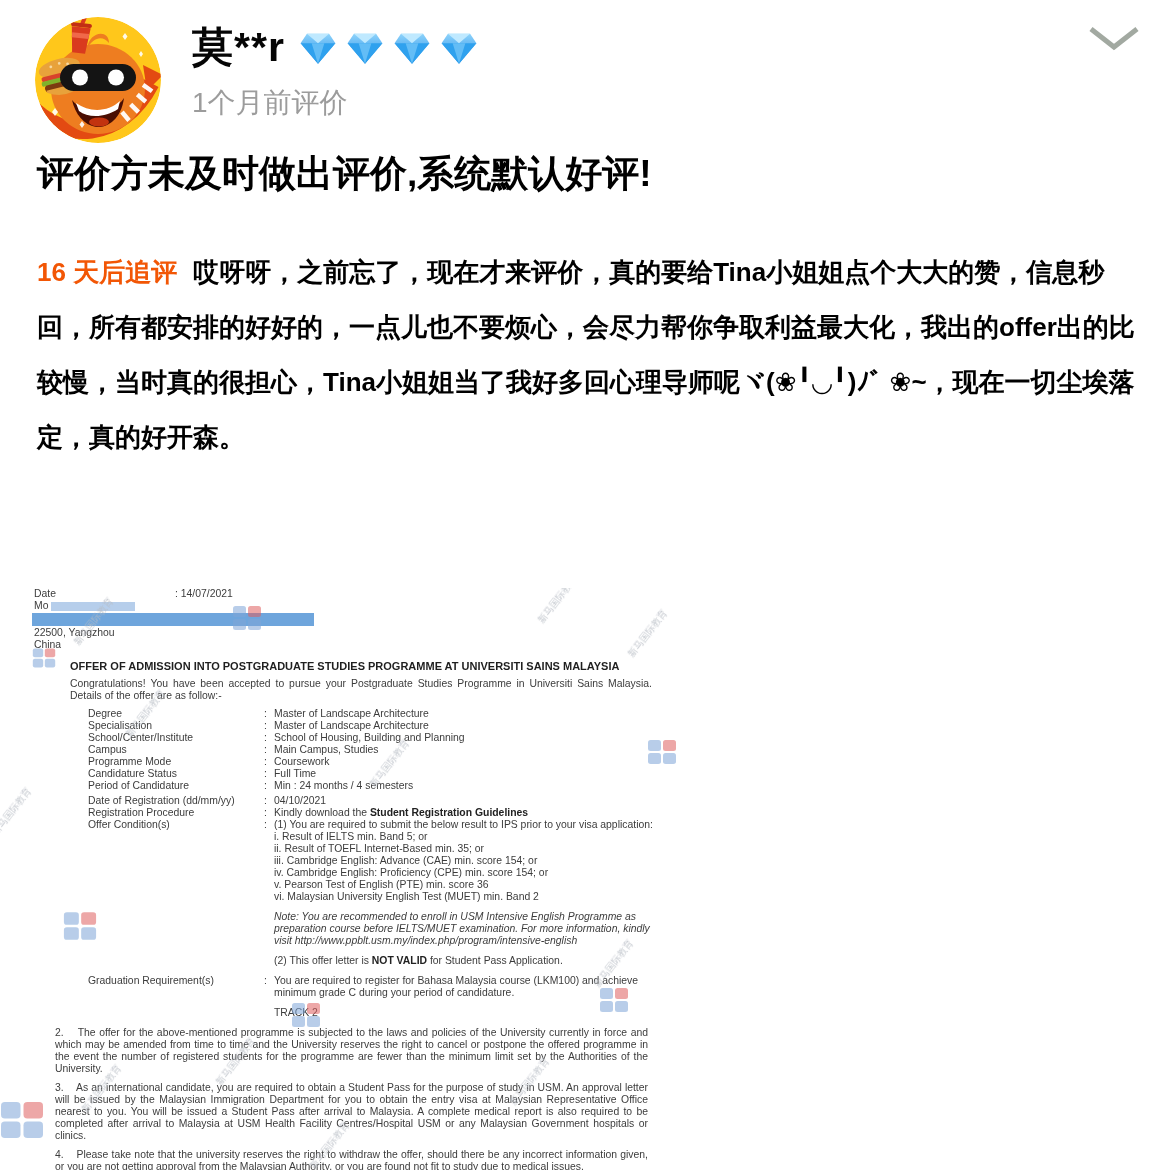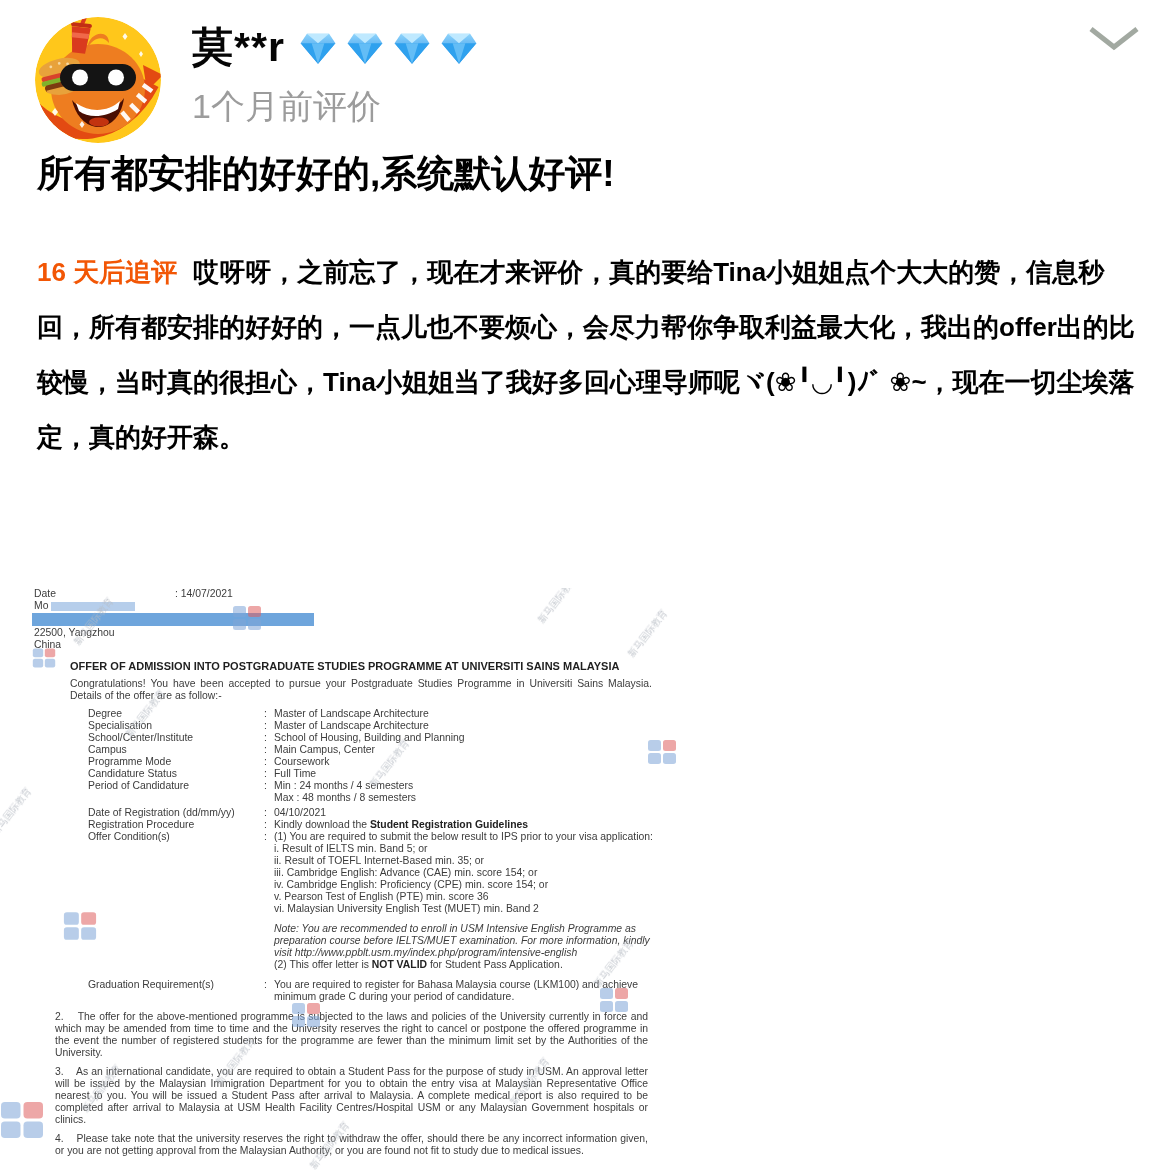--- a/index.html
+++ b/index.html
@@ -5,21 +5,21 @@
   html,body{margin:0;padding:0}
   body{width:1170px;height:1170px;background:#fff;position:relative;overflow:hidden;
        font-family:"Liberation Sans","DejaVu Sans",sans-serif;color:#000;}
   .abs{position:absolute}
 
   
   .avatar{left:35px;top:17px;width:126px;height:126px;border-radius:50%;overflow:hidden}
   .name-row{left:192px;top:20px;display:flex;align-items:center;gap:14px}
   .username{font-size:41px;font-weight:700;color:#050505;letter-spacing:1px}
   .gems{display:flex;gap:9px;align-items:center}
-  .timestamp{left:192px;top:84px;font-size:34px;color:#9c9c9c}
+  .timestamp{left:192px;top:84px;font-size:28px;color:#9c9c9c}
   .chevron{left:1088px;top:26px;cursor:pointer}
 
   
   .sys-note{left:37px;top:149px;font-size:37px;font-weight:700;color:#000}
   .followup{left:37px;top:245px;width:1110px;font-size:26px;font-weight:700;
             color:#000;line-height:55px}
   .fu-label{color:#F25605;margin-right:16px}
 
   
   .doc{left:0;top:588px;width:690px;height:582px;overflow:hidden;color:#3c3c3c;
@@ -144,21 +144,21 @@
 </div>
 
 <div class="abs timestamp">1个月前评价</div>
 
 <div class="abs chevron">
   <svg width="52" height="26" viewBox="0 0 52 26">
     <polyline points="3,3 26,21 49,3" stroke="#A2A9A1" stroke-width="5" fill="none"></polyline>
   </svg>
 </div>
 
-<div class="abs sys-note">所有都安排的好好的,系统默认好评!</div>
+<div class="abs sys-note">评价方未及时做出评价,系统默认好评!</div>
 
 <div class="abs followup">
   <span class="fu-label">16 天后追评</span><span>哎呀呀，之前忘了，现在才来评价，真的要给Tina小姐姐点个大大的赞，信息秒回，所有都安排的好好的，一点儿也不要烦心，会尽力帮你争取利益最大化，我出的offer出的比较慢，当时真的很担心，Tina小姐姐当了我好多回心理导师呢ヾ(❀╹◡╹)ﾉﾞ ❀~，现在一切尘埃落定，真的好开森。</span>
 </div>
 
 <div class="abs doc">
 
   <div class="hdr">
     <div><span class="dlbl">Date</span><span>:  14/07/2021</span></div>
     <div><span>Mo</span><span class="redact-sm"></span></div>
@@ -182,41 +182,36 @@
         <span class="val"><span>Master of Landscape Architecture</span></span>
       </div>
       <div class="doc-row">
         <span class="lbl">School/Center/Institute</span>
         <span class="col">:</span>
         <span class="val"><span>School of Housing, Building and Planning</span></span>
       </div>
       <div class="doc-row">
         <span class="lbl">Campus</span>
         <span class="col">:</span>
-        <span class="val"><span>Main Campus, Center</span></span>
+        <span class="val"><span>Main Campus, Studies</span></span>
       </div>
       <div class="doc-row">
         <span class="lbl">Programme Mode</span>
         <span class="col">:</span>
         <span class="val"><span>Coursework</span></span>
       </div>
       <div class="doc-row">
         <span class="lbl">Candidature Status</span>
         <span class="col">:</span>
         <span class="val"><span>Full Time</span></span>
       </div>
       <div class="doc-row">
         <span class="lbl">Period of Candidature</span>
         <span class="col">:</span>
         <span class="val"><span>Min : 24 months / 4 semesters</span></span>
-      </div>
-      <div class="doc-row">
-        <span class="lbl"></span>
-        <span class="col"></span>
-        <span class="val"><span>Max : 48 months / 8 semesters</span></span>
       </div>
       <div class="doc-row" style="margin-top: 3px;">
         <span class="lbl">Date of Registration (dd/mm/yy)</span>
         <span class="col">:</span>
         <span class="val"><span>04/10/2021</span></span>
       </div>
       <div class="doc-row">
         <span class="lbl">Registration Procedure</span>
         <span class="col">:</span>
         <span class="val"><span>Kindly download the </span><span class="b">Student Registration Guidelines</span></span>
@@ -254,29 +249,34 @@
       <div class="doc-row">
         <span class="lbl"></span>
         <span class="col"></span>
         <span class="val"><span>vi. Malaysian University English Test (MUET) min. Band 2</span></span>
       </div>
       <div class="doc-row" style="margin-top: 8px;">
         <span class="lbl"></span>
         <span class="col"></span>
         <span class="val"><span class="i">Note: You are recommended to enroll in USM Intensive English Programme as preparation course before IELTS/MUET examination. For more information, kindly visit http://www.ppblt.usm.my/index.php/program/intensive-english</span></span>
       </div>
-      <div class="doc-row" style="">
+      <div class="doc-row" style="margin-top: 8px;">
         <span class="lbl"></span>
         <span class="col"></span>
         <span class="val"><span>(2) This offer letter is </span><span class="b">NOT VALID</span><span> for Student Pass Application.</span></span>
       </div>
       <div class="doc-row" style="margin-top: 8px;">
         <span class="lbl">Graduation Requirement(s)</span>
         <span class="col">:</span>
         <span class="val"><span>You are required to register for Bahasa Malaysia course (LKM100) and achieve minimum grade C during your period of candidature.</span></span>
+      </div>
+      <div class="doc-row" style="margin-top: 8px;">
+        <span class="lbl"></span>
+        <span class="col"></span>
+        <span class="val"><span>TRACK 2</span></span>
       </div>
     </div>
 
   <div class="doc-paras" id="doc-paras">
       <p>2.&nbsp;&nbsp;&nbsp;&nbsp;The offer for the above-mentioned programme is subjected to the laws and policies of the University currently in force and which may be amended from time to time and the University reserves the right to cancel or postpone the offered programme in the event the number of registered students for the programme are fewer than the minimum limit set by the Authorities of the University.</p>
       <p>3.&nbsp;&nbsp;&nbsp;&nbsp;As an international candidate, you are required to obtain a Student Pass for the purpose of study in USM. An approval letter will be issued by the Malaysian Immigration Department for you to obtain the entry visa at Malaysian Representative Office nearest to you. You will be issued a Student Pass after arrival to Malaysia. A complete medical report is also required to be completed after arrival to Malaysia at USM Health Facility Centres/Hospital USM or any Malaysian Government hospitals or clinics.</p>
       <p>4.&nbsp;&nbsp;&nbsp;&nbsp;Please take note that the university reserves the right to withdraw the offer, should there be any incorrect information given, or you are not getting approval from the Malaysian Authority, or you are found not fit to study due to medical issues.</p>
     </div>
 
   <div id="wm-layer">

